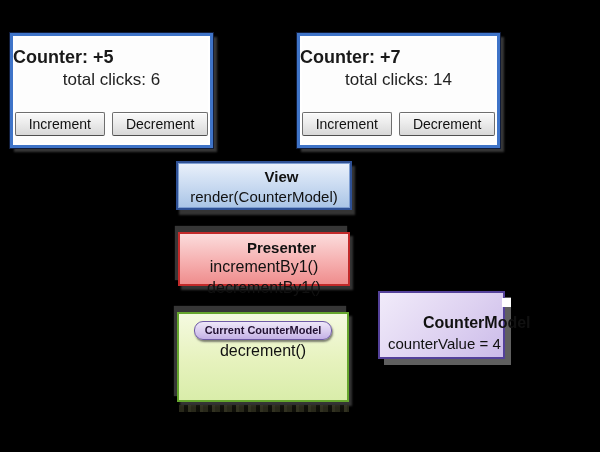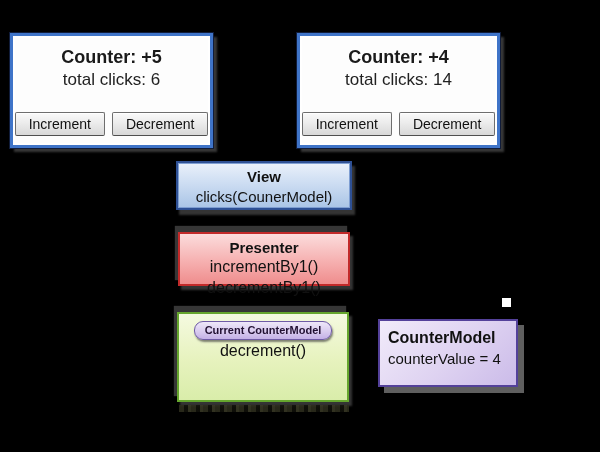--- a/index.html
+++ b/index.html
@@ -9,34 +9,34 @@
   }
 
   
   .counter-window{
     position:absolute;width:197px;height:109px;background:#fdfdfd;
     border:3px solid #3f74c8;
     box-shadow:0 0 0 1px #101c3a, inset 0 0 0 2px #ffffff, 4px 4px 2px rgba(100,100,100,.55);
   }
   #win1{left:10px;top:33px;}
   #win2{left:297px;top:33px;}
-  .win-title{margin-top:11px;text-align:center;font-size:18px;font-weight:bold;color:#1a1a1a;}
+  .win-title{margin-top:11px;font-size:18px;font-weight:bold;color:#1a1a1a;}
   .win-sub{margin-top:2px;text-align:center;font-size:17px;color:#222;}
   .win-buttons{position:absolute;left:0;right:0;bottom:9px;display:flex;justify-content:center;gap:7px;}
   .push-button{
     font-family:"Liberation Sans", sans-serif;
     font-size:14px;color:#111;padding:3px 13px;
     background:linear-gradient(180deg,#fafafa 0%,#ececec 45%,#d8d8d8 100%);
     border:1px solid #6e6e6e;border-bottom-color:#4f4f4f;border-radius:2px;
     box-shadow:inset 0 1px 0 #ffffff;cursor:pointer;
   }
 
   
   .dbox{position:absolute;text-align:center;box-sizing:border-box;}
-  .dbox .title{font-weight:bold;}
+  .dbox .title{font-weight:bold;margin-left:35px;}
 
   #view-box{
     left:176px;top:161px;width:176px;height:49px;
     background:linear-gradient(180deg,#eaf1fb 0%,#cdddf2 45%,#a9c4e6 100%);
     border:2px solid #2e5094;
     box-shadow:0 0 0 1px #7e9ed2 inset, 3px 5px 2px rgba(95,95,95,.55);
     padding-top:4px;font-size:15px;line-height:1.3;
   }
   #presenter-box{
     left:178px;top:232px;width:172px;height:54px;
@@ -56,25 +56,25 @@
   #business-box .title{font-size:15px;}
   .mini-button{
     display:inline-block;margin:2px auto 1px;padding:2px 10px;
     font-family:"Liberation Sans", sans-serif;
     font-size:11px;font-weight:bold;color:#221133;
     background:linear-gradient(180deg,#eee7f9 0%,#d7c9ee 60%,#c4b1e6 100%);
     border:1px solid #6f5ba6;border-radius:9px;
     box-shadow:1px 2px 2px rgba(50,50,50,.6);cursor:pointer;
   }
   #model-box{
-    left:378px;top:319px;width:140px;height:68px;
+    left:378px;top:291px;width:127px;height:68px;
     background:linear-gradient(135deg,#f1ebfa 0%,#ded2f1 55%,#cbbbe9 100%);
     border:2px solid #54419a;
     box-shadow:6px 6px 0 rgba(112,112,112,.85), 7px 8px 3px rgba(0,0,0,.8);
-    text-align:left;padding:6px 0 0 8px;font-size:15px;line-height:1.35;
+    text-align:left;padding:19px 0 0 8px;font-size:15px;line-height:1.35;
   }
   #model-box .title{font-size:16px;}
 
   .artifact-strip{
     position:absolute;left:179px;top:405px;width:170px;height:7px;opacity:.85;
     background:repeating-linear-gradient(90deg,#2f2f1e 0 5px,#11110a 5px 9px,#3a3a26 9px 12px);
   }
   .white-notch{position:absolute;left:502px;top:298px;width:9px;height:9px;background:#fff;}
 </style>
 </head>
@@ -85,31 +85,31 @@
   <div class="counter-window" id="win1">
     <div class="win-title">Counter: +5</div>
     <div class="win-sub">total clicks: 6</div>
     <div class="win-buttons">
       <button class="push-button">Increment</button>
       <button class="push-button">Decrement</button>
     </div>
   </div>
 
   <div class="counter-window" id="win2">
-    <div class="win-title">Counter: +4</div>
+    <div class="win-title">Counter: +7</div>
     <div class="win-sub">total clicks: 14</div>
     <div class="win-buttons">
       <button class="push-button">Increment</button>
       <button class="push-button">Decrement</button>
     </div>
   </div>
 
   <div class="dbox" id="view-box">
     <div class="title">View</div>
-    <div>clicks(CounerModel)</div>
+    <div>render(CounterModel)</div>
   </div>
 
   <div class="dbox" id="presenter-box">
     <div class="title">Presenter</div>
     <div>incrementBy1()</div>
     <div>decrementBy1()</div>
   </div>
 
   <div class="dbox" id="business-box">
     <span class="mini-button">Current CounterModel</span>

